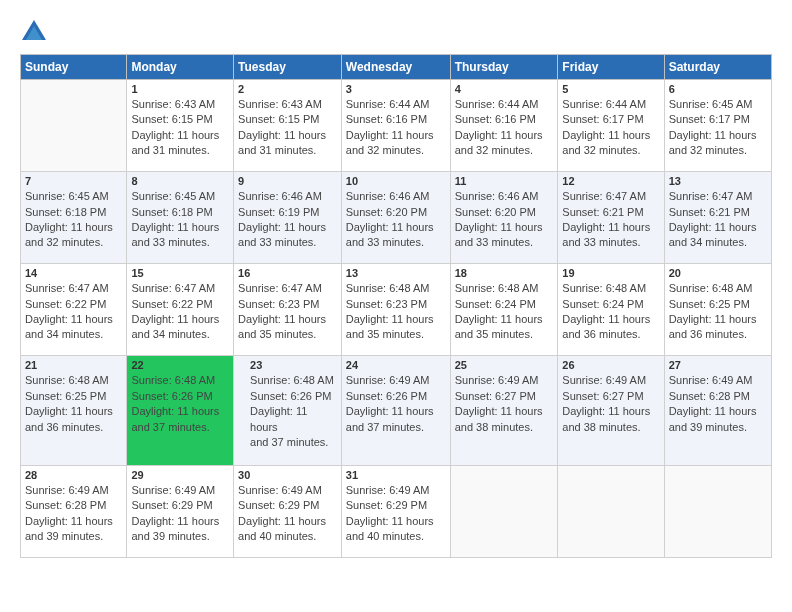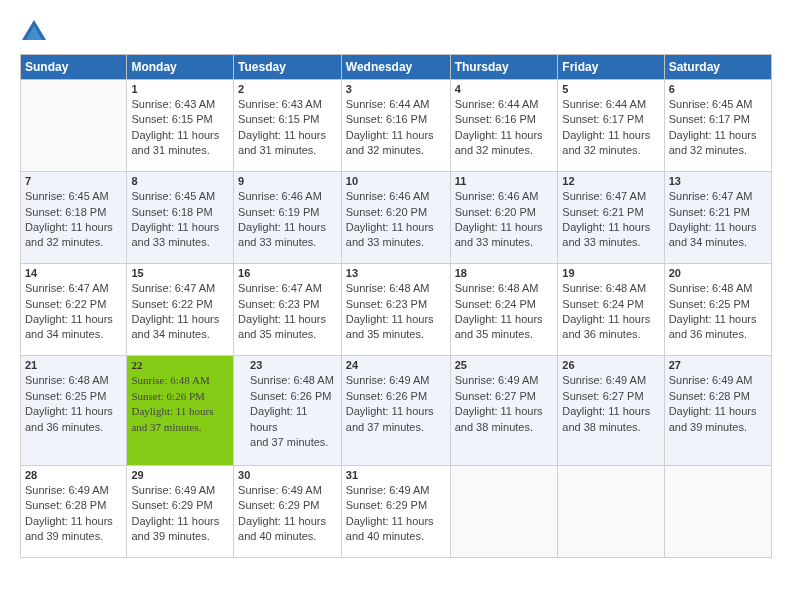--- a/index.html
+++ b/index.html
@@ -281,21 +281,21 @@
           </td>
         </tr>
         <tr style="background-color: rgb(240, 244, 250);">
           <td style="background-color: rgb(240, 244, 250);">
             <span class="day-number">21</span>
             <div class="day-info" style="white-space: pre-line;">Sunrise: 6:48 AM
 Sunset: 6:25 PM
 Daylight: 11 hours
 and 36 minutes.</div>
           </td>
-          <td style="background-color: #84cc16; font-family: Liberation Serif, serif;">
+          <td style="background-color: #22c55e;">
             <span class="day-number">22</span>
             <div class="day-info" style="white-space: pre-line;">Sunrise: 6:48 AM
 Sunset: 6:26 PM
 Daylight: 11 hours
 and 37 minutes.</div>
           </td>
           <td style="background-color: rgb(240, 244, 250); padding-left: 16px;">
             <span class="day-number">23</span>
             <div class="day-info" style="white-space: pre-line;">Sunrise: 6:48 AM
 Sunset: 6:26 PM

